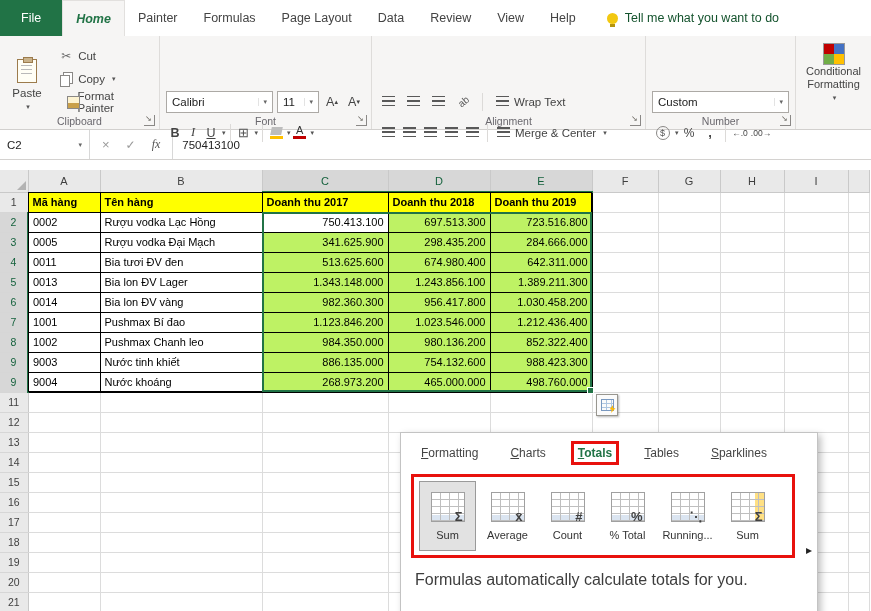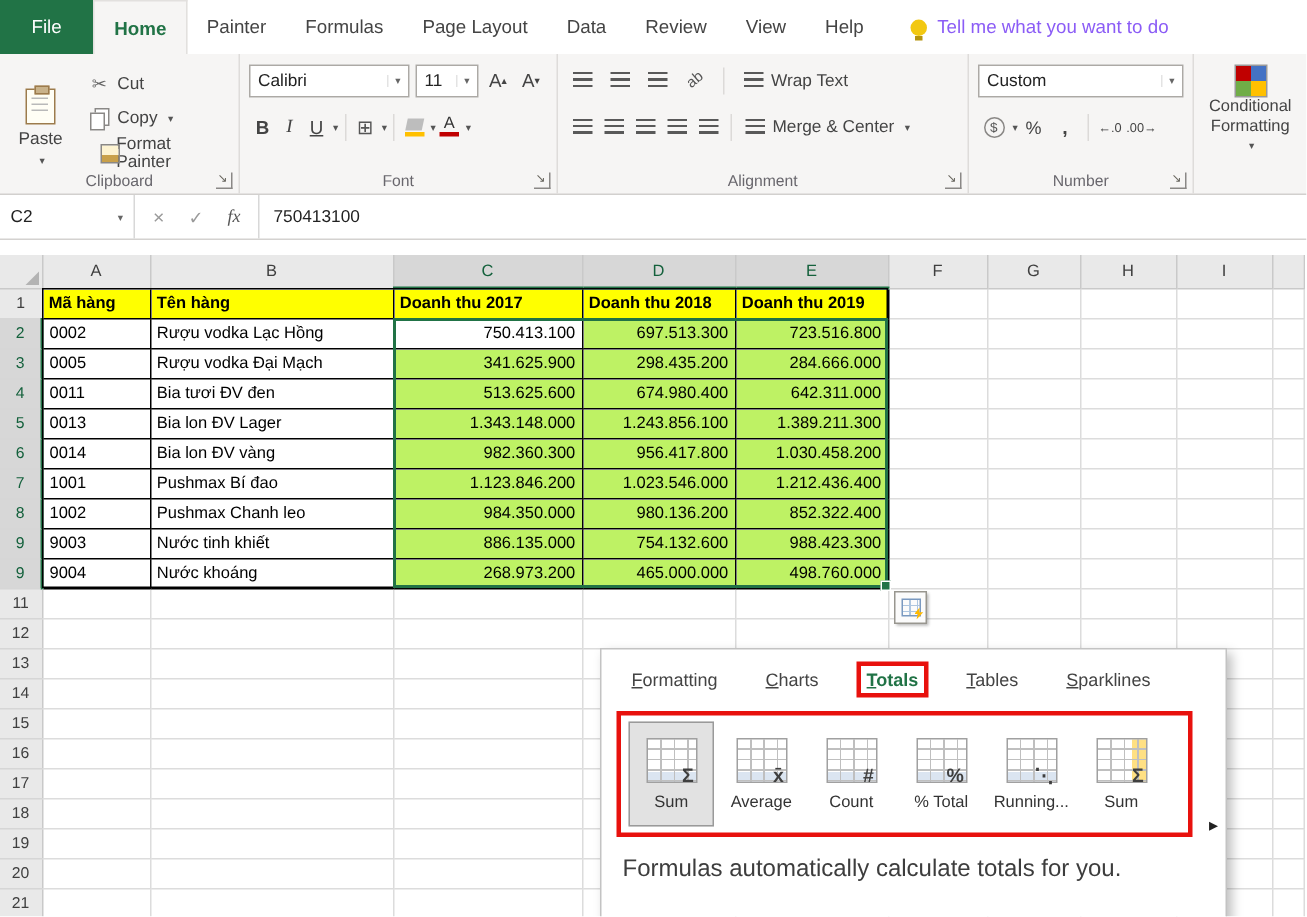--- a/index.html
+++ b/index.html
@@ -5,32 +5,32 @@
   *{box-sizing:border-box;margin:0;padding:0}
   html,body{width:871px;height:611px;overflow:hidden;background:#fff;
     font-family:"Liberation Sans",sans-serif;}
   .app{position:relative;width:871px;height:611px;background:#fff;}
 
   
   .tabbar{height:36px;background:#fff;display:flex;align-items:stretch;}
   .rtab{display:flex;align-items:center;padding:0 13px;font-size:12.5px;color:#444;cursor:default;}
   .rtab.file{background:#217346;color:#fff;padding:0 21px;}
   .rtabs{display:flex;}
-  .rtab.active{color:#217346;background:#f6f5f4;border:1px solid #e2e0de;border-bottom:none;font-weight:bold;}
-  .tellme{display:flex;align-items:center;gap:7px;margin-left:18px;font-size:12.5px;color:#8b5cf6;}
+  .rtab.active{color:#217346;background:#f6f5f4;border:1px solid #e2e0de;border-bottom:none;font-weight:bold;font-style:italic;}
+  .tellme{display:flex;align-items:center;gap:7px;margin-left:18px;font-size:12.5px;color:#14532d;}
   .bulb{width:11px;height:11px;border-radius:50%;background:#f2c811;position:relative;}
   .bulb::after{content:"";position:absolute;left:3px;bottom:-3px;width:5px;height:3px;background:#b5940d;}
 
   
   .ribbon{height:94px;background:#f6f5f4;border-bottom:1px solid #d2d0ce;display:flex;}
   .rgroup{position:relative;border-right:1px solid #dedcda;padding:5px 6px 16px 6px;flex:0 0 auto;}
   .glabel{position:absolute;bottom:2px;left:0;right:0;text-align:center;font-size:10.5px;color:#69676d;}
   .launcher{position:absolute;bottom:3px;right:4px;width:11px;height:11px;border-right:1px solid #8a8886;border-bottom:1px solid #8a8886;color:#68665f;}
   .launcher::after{content:"↘";font-size:8px;position:absolute;left:1px;top:-1px;}
-  .row1{display:flex;align-items:center;gap:4px;height:25px;}
+  .row1{display:flex;align-items:center;gap:4px;height:25px;margin-top:48px;}
   .row2{display:flex;align-items:center;height:25px;margin-top:6px;}
   .dda{font-size:7px;color:#555;margin-left:2px;}
   .dda::after{content:"▾";}
   .vsep{width:1px;height:18px;background:#dcdad8;margin:0 4px;}
 
   
   .g-clip{width:160px;}
   .gbody{display:flex;gap:8px;}
   .paste{width:44px;height:70px;display:flex;flex-direction:column;align-items:center;justify-content:flex-end;gap:4px;font-size:11.5px;color:#444;}
   .ic-clipboard{width:20px;height:24px;background:#fffef5;border:1px solid #9c7b4c;position:relative;}

